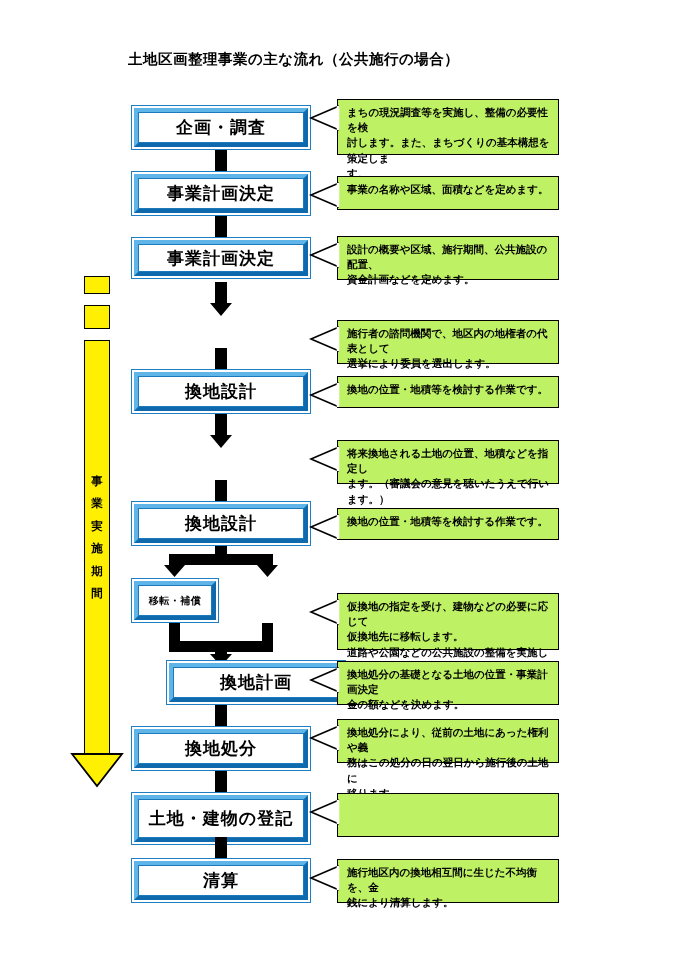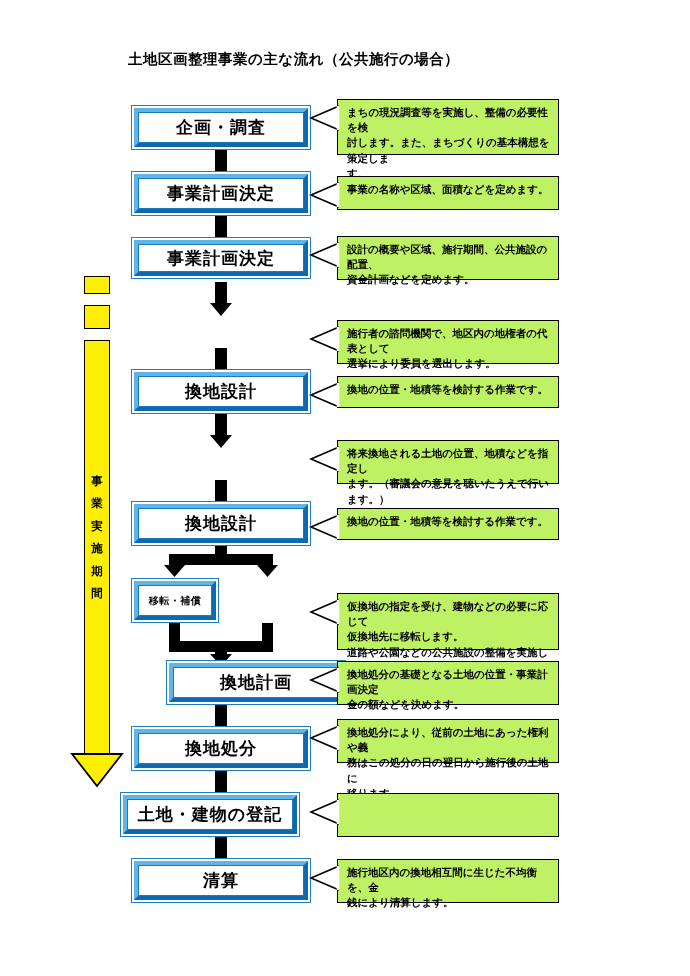--- a/index.html
+++ b/index.html
@@ -367,21 +367,21 @@
   <div class="callout" style="left:337px; top:719px; width:222px; height:44px;">
     <svg class="ptr" width="42" height="26" viewBox="0 0 42 26">
       <polyline points="41,1 13,13 41,25" fill="#ffffff" stroke="#000000" stroke-width="1.6" stroke-linejoin="miter"></polyline>
       <line x1="40" y1="1" x2="40" y2="25" stroke="#ffffff" stroke-width="2.6"></line>
     </svg>
     <div class="ctext">換地処分により、従前の土地にあった権利や義
 務はこの処分の日の翌日から施行後の土地に
 移ります。</div>
   </div>
 
-  <div class="flowbox" style="left:120px; top:792px; width:180px; height:45px;">
+  <div class="flowbox" style="left:131px; top:792px; width:180px; height:53px;">
     <div class="bevel">
       <div class="inner">
         <span class="label">土地・建物の登記</span>
       </div>
     </div>
   </div>
   <div class="conn" style="left:210px; top:837px; width:22px; height:35px;">
     <div class="shaft" style="left:5px; top:0; width:12px; height:22px;"></div>
     <div class="head" style="left:0; top:21px;"></div>
   </div>

